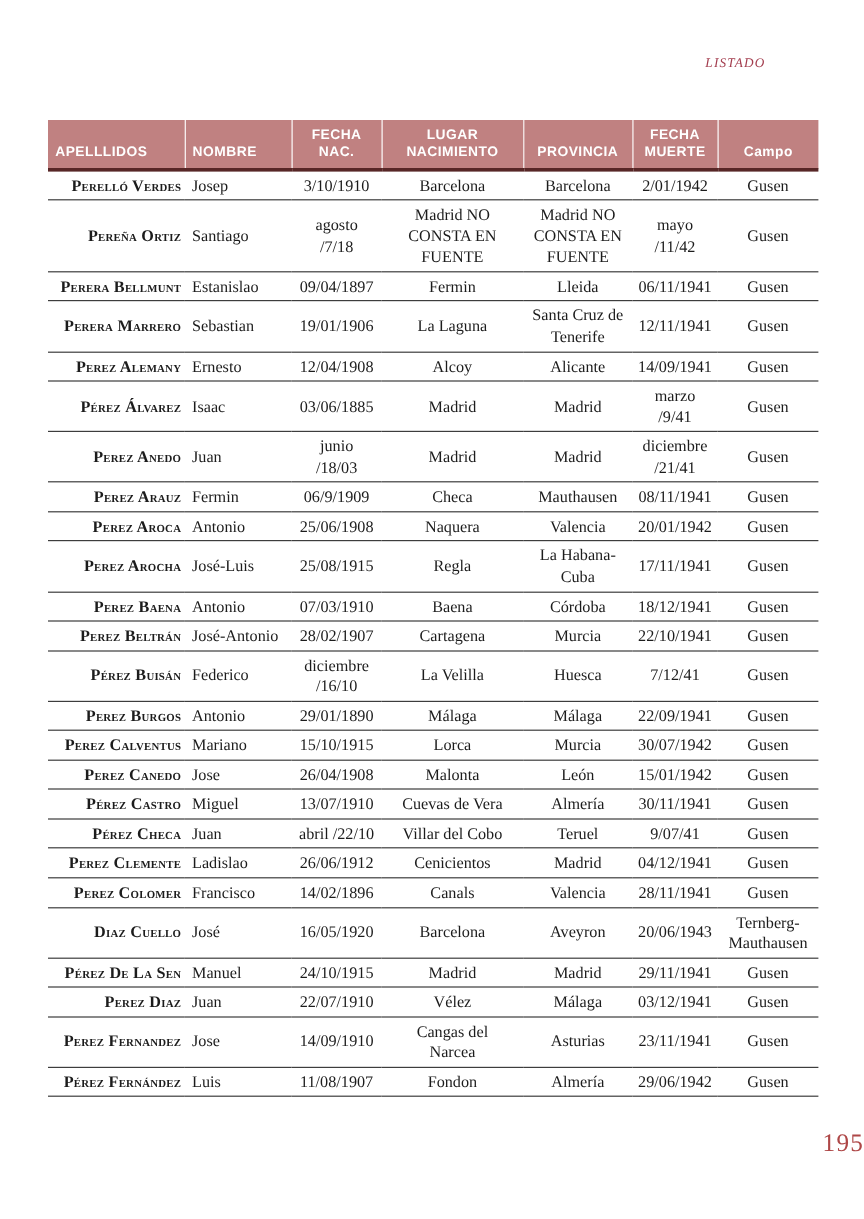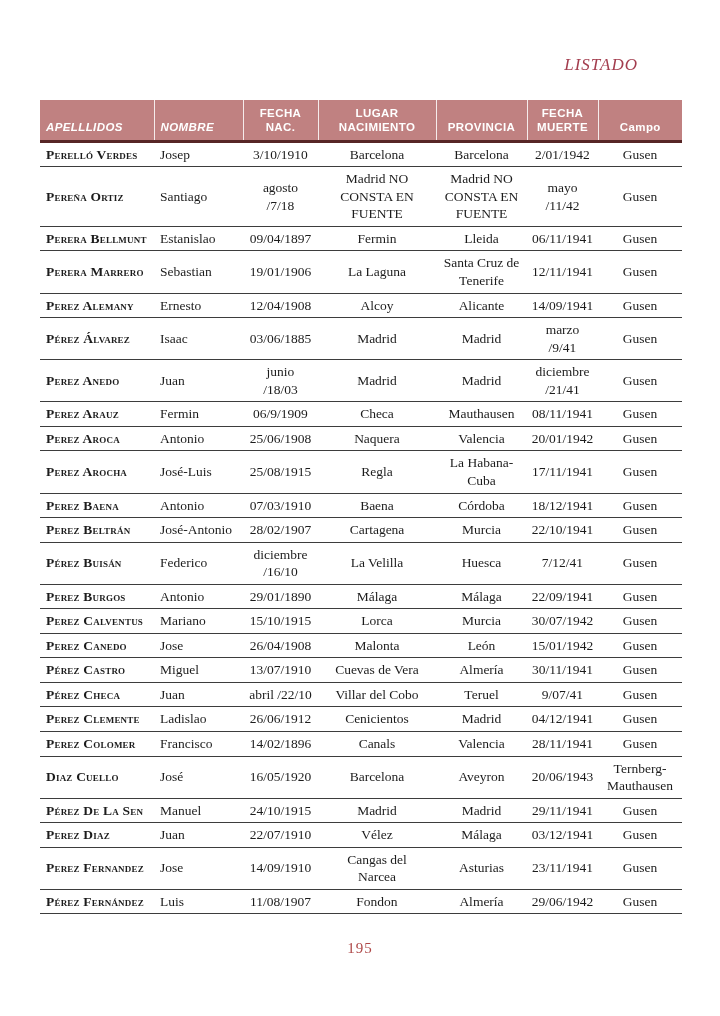--- a/index.html
+++ b/index.html
@@ -16,24 +16,24 @@
   body{background:#e9e9e9;font-family:"Liberation Serif",serif;}
   .page{
     position:relative;
     width:720px;height:1016px;
     margin:0 auto;
     background:var(--page-bg);
     overflow:hidden;
   }
   .running-head{
     position:absolute;
-    top:55px;right:82px;
+    top:47px;right:82px;
     font-family:"Liberation Serif",serif;
     font-style:italic;
-    font-size:17px;
+    font-size:11px;
     letter-spacing:1px;
     color:var(--heading-red);
   }
   table.victims{
     position:absolute;
     left:40px;top:100px;
     width:642px;
     border-collapse:collapse;
     table-layout:fixed;
   }
@@ -53,49 +53,49 @@
     letter-spacing:.4px;
     vertical-align:bottom;
     text-align:center;
     padding:6px 3px 5px;
     white-space:pre-line;
     line-height:1.25;
     border-bottom:3px solid var(--header-underline);
   }
   table.victims th + th{border-left:1px solid rgba(255,255,255,.85);margin-top:40px;}
   table.victims th:nth-child(1),
-  table.victims th:nth-child(2){text-align:left;padding-left:6px;font-style:italic;}
+  table.victims th:nth-child(2){text-align:left;padding-left:6px;}
   table.victims td{
     font-family:"Liberation Serif",serif;
     font-size:13.5px;
     color:var(--body-text);
     text-align:center;
     vertical-align:middle;
     padding:3px 3px;
     line-height:1.3;
     white-space:pre-line;
     border-bottom:1.5px solid var(--row-line);
   }
   table.victims td:nth-child(1){
-    text-align:left;padding-left:6px;
+    text-align:right;padding-left:6px;
     font-variant:small-caps;
     font-weight:600;
     letter-spacing:.2px;
   }
   table.victims td:nth-child(2){
     text-align:left;padding-left:6px;
     font-weight:400;
   }
   .folio{
     position:absolute;
     top:940px;left:0;
     width:100%;
-    text-align:center;
+    text-align:right;
     font-family:"Liberation Serif",serif;
-    font-size:15px;
+    font-size:21px;
     letter-spacing:1px;
     color:var(--folio-red);
   }
 </style>
 </head>
 <body>
 
 <div class="page">
 
   <div class="running-head">LISTADO</div>

